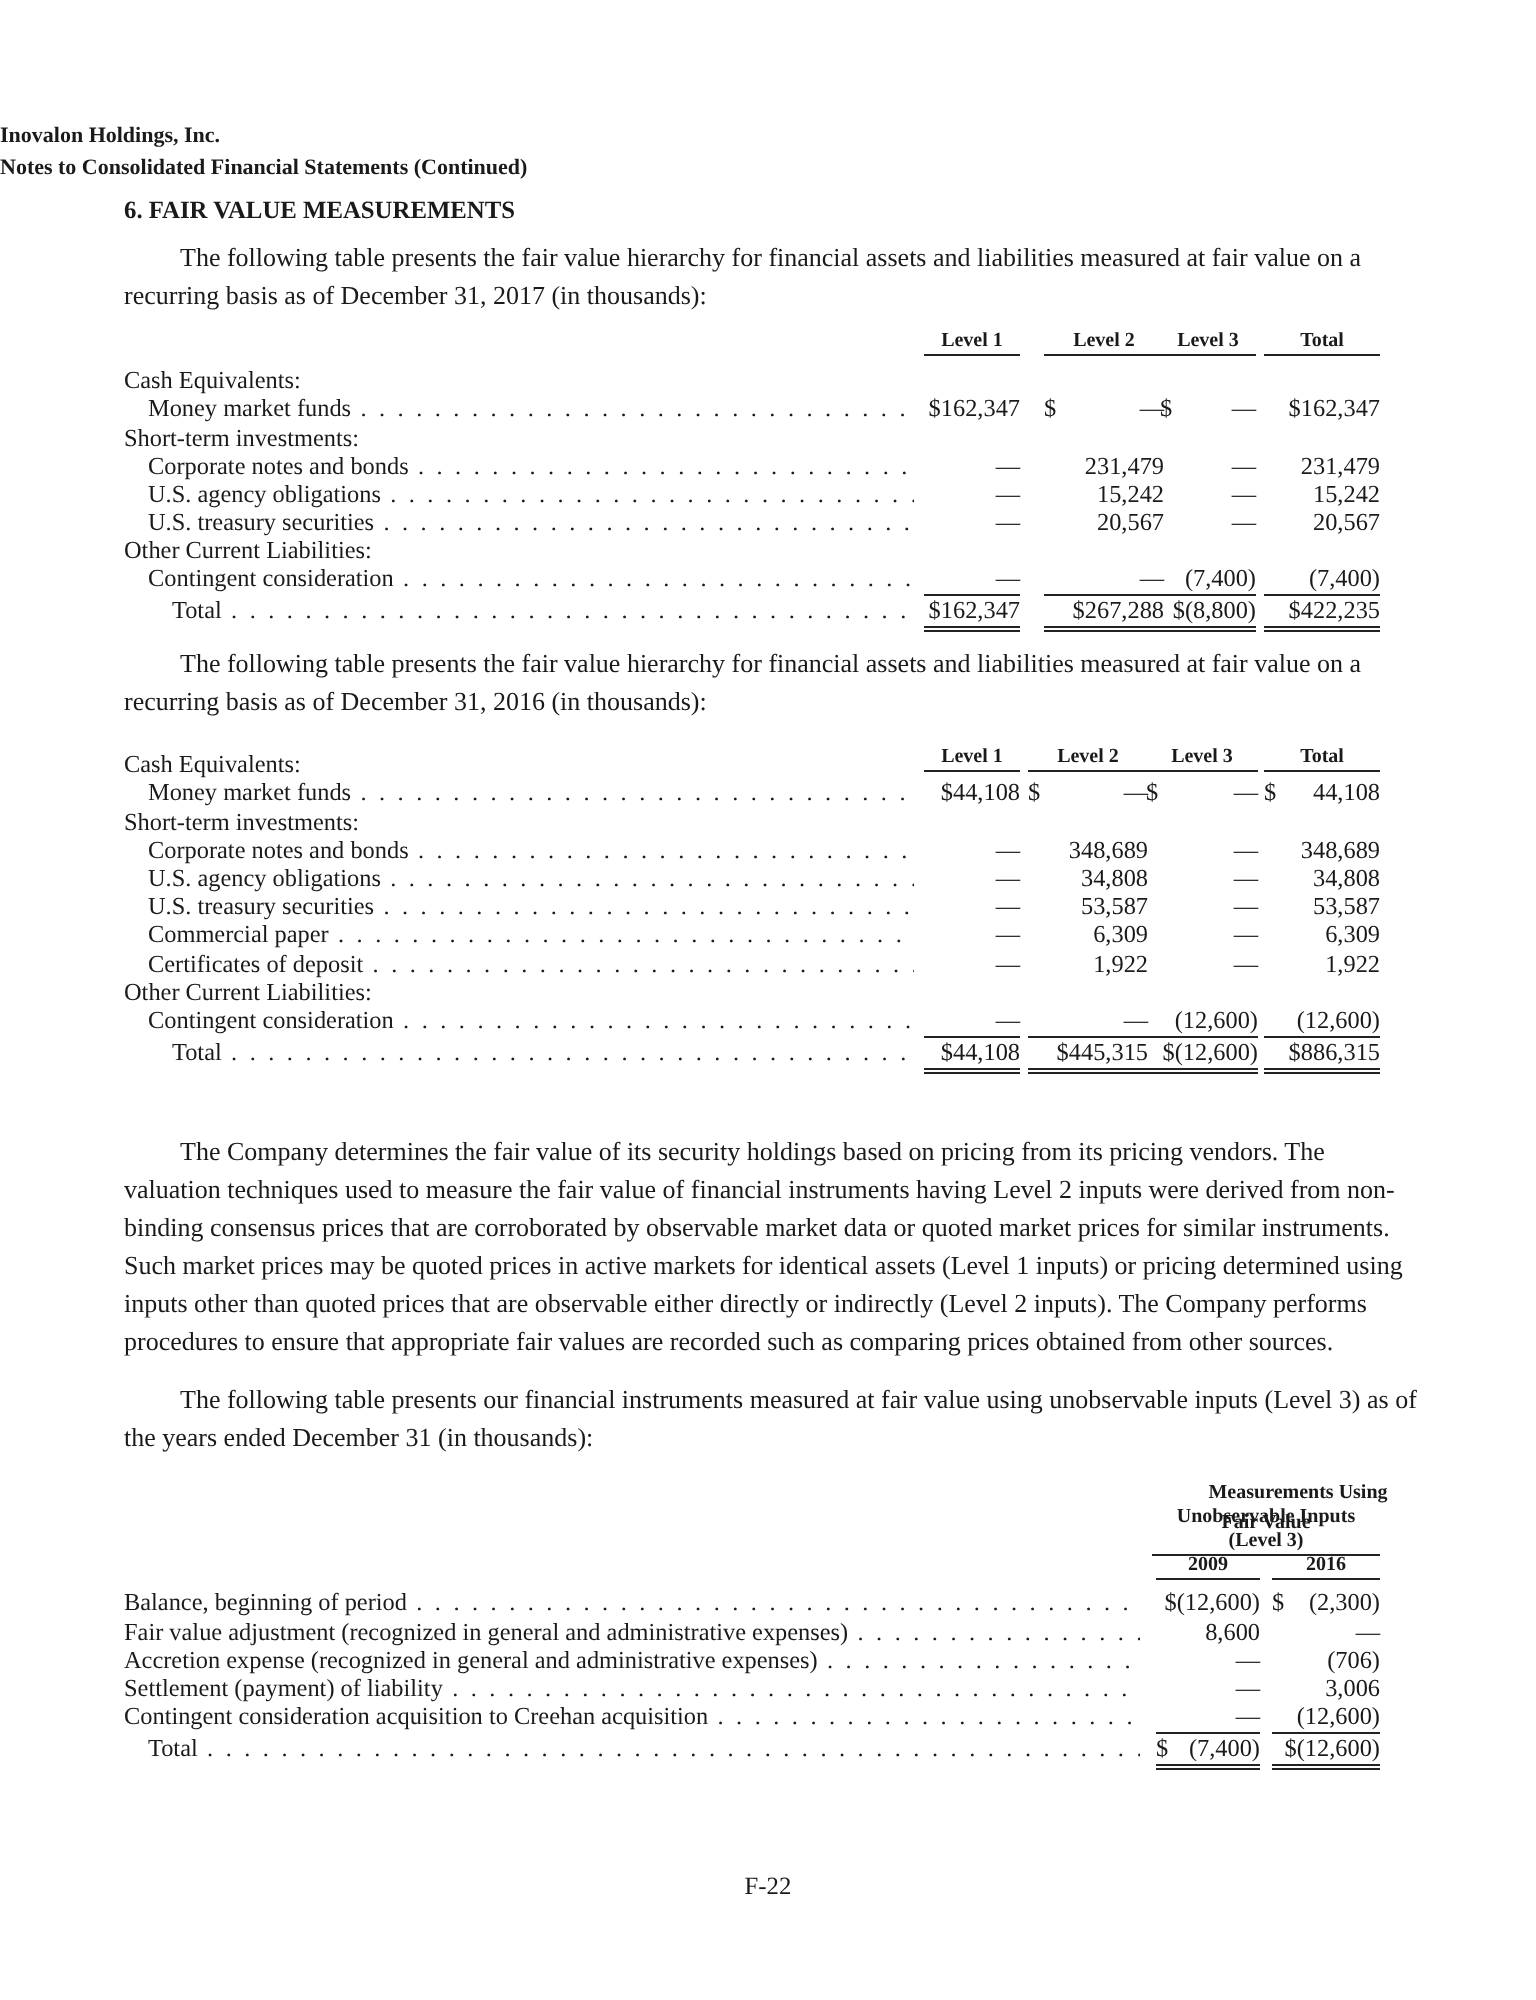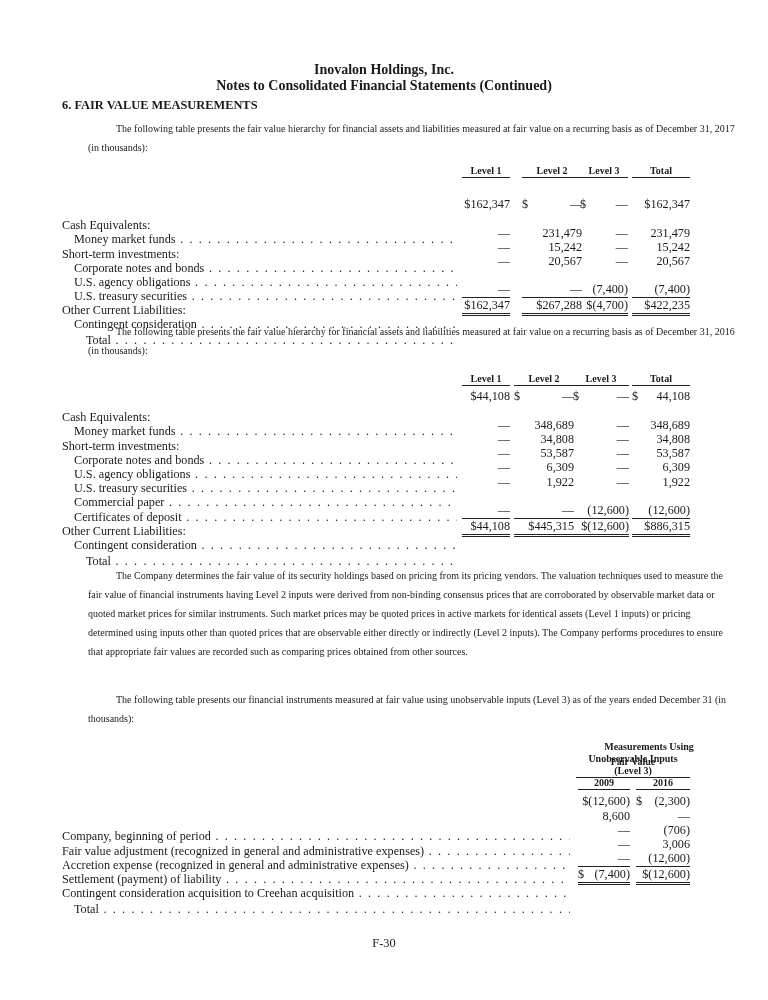--- a/index.html
+++ b/index.html
@@ -1,27 +1,27 @@
 <!DOCTYPE html>
 <html><head>
 <meta charset="utf-8">
 <style>
   html, body { margin: 0; padding: 0; background: #ffffff; }
   body {
     width: 768px; height: 1000px; position: relative; overflow: hidden;
     font-family: "Liberation Serif", "DejaVu Serif", serif;
     color: #1a1a1a; font-size: 12.2px;
   }
-  .hdr { position: absolute; left: 0; width: 768px; text-align: center; font-weight: bold; font-size: 14px; }
+  .hdr { position: absolute; left: 0; width: 768px; font-weight: bold; font-size: 11px; }
   .sec { position: absolute; left: 62px; font-weight: bold; font-size: 12.4px; }
-  .para { position: absolute; left: 62px; width: 650px; line-height: 19px; font-size: 10px; text-align: left; margin-left: 26px; }
+  .para { position: absolute; left: 62px; width: 650px; line-height: 19px; font-size: 13px; text-align: left; }
   .para .indent { display: inline-block; width: 28px; }
 
   .row { position: absolute; left: 62px; width: 652px; height: 15px; line-height: 15px; }
-  .row .lbl { position: absolute; left: 0; white-space: nowrap; overflow: hidden; margin-top: 35px; }
+  .row .lbl { position: absolute; left: 0; white-space: nowrap; overflow: hidden; }
   .row .lbl.i1 { left: 12px; }
   .row .lbl.i2 { left: 24px; }
   .lbl .dots { letter-spacing: 1.6px; }
   .cell { position: absolute; text-align: right; white-space: nowrap; }
   .cell .dol { position: absolute; left: 0; }
   .colhd { position: absolute; font-weight: bold; font-size: 10px; text-align: center; border-bottom: 1px solid #222; line-height: 13px; }
   .dul { border-bottom: 3px double #222; }
   .l3hd { position: absolute; font-weight: bold; font-size: 10px; text-align: center; line-height: 12px; }
   .pagenum { position: absolute; left: 0; width: 768px; text-align: center; font-size: 12.4px; }
 </style>
@@ -80,21 +80,21 @@
       <div class="lbl i1" style="width: 383px;"><span>Contingent consideration</span><span class="dots"> . . . . . . . . . . . . . . . . . . . . . . . . . . . . . . . . . . . . . . . . . . . . . . . . . . . . . . . . . . . . . . . . . . . . . . . . . . . . . . . . .</span></div>
       <div class="cell" style="left: 400px; width: 48px; border-bottom: 1px solid rgb(34, 34, 34);"><span>—</span></div>
       <div class="cell" style="left: 460px; width: 60px; border-bottom: 1px solid rgb(34, 34, 34);"><span>—</span></div>
       <div class="cell" style="left: 518px; width: 48px; border-bottom: 1px solid rgb(34, 34, 34);"><span>(7,400)</span></div>
       <div class="cell" style="left: 570px; width: 58px; border-bottom: 1px solid rgb(34, 34, 34);"><span>(7,400)</span></div>
     </div>
     <div class="row" style="top: 298px;">
       <div class="lbl i2" style="width: 371px;"><span>Total</span><span class="dots"> . . . . . . . . . . . . . . . . . . . . . . . . . . . . . . . . . . . . . . . . . . . . . . . . . . . . . . . . . . . . . . . . . . . . . . . . . . . . . . . . .</span></div>
       <div class="cell dul" style="left: 400px; width: 48px;"><span>$162,347</span></div>
       <div class="cell dul" style="left: 460px; width: 60px;"><span>$267,288</span></div>
-      <div class="cell dul" style="left: 518px; width: 48px;"><span>$(4,700)</span></div>
+      <div class="cell dul" style="left: 518px; width: 48px;"><span>$(8,800)</span></div>
       <div class="cell dul" style="left: 570px; width: 58px;"><span>$422,235</span></div>
     </div>
   </div>
 
 <div class="para" style="top:322px"><span class="indent"></span><span>The following table presents the fair value hierarchy for financial assets and liabilities measured at fair value on a recurring basis as of December 31, 2016 (in thousands):</span></div>
 
 <div id="t2016">
     <div class="colhd" style="left: 462px; width: 48px; top: 372px;">Level 1</div>
     <div class="colhd" style="left: 514px; width: 60px; top: 372px;">Level 2</div>
     <div class="colhd" style="left: 573px; width: 56px; top: 372px;">Level 3</div>
@@ -171,21 +171,21 @@
 <div class="para" style="top:690px"><span class="indent"></span><span>The following table presents our financial instruments measured at fair value using unobservable inputs (Level 3) as of the years ended December 31 (in thousands):</span></div>
 
 <div id="tl3">
     <div class="l3hd" style="left: 576px; width: 114px; top: 756px;">Fair Value</div>
     <div class="l3hd" style="left: 592px; width: 114px; top: 741px;">Measurements Using</div>
     <div class="l3hd" style="left: 576px; width: 114px; top: 753px;">Unobservable Inputs</div>
     <div class="l3hd" style="left: 576px; width: 114px; top: 765px; border-bottom: 1px solid rgb(34, 34, 34);">(Level 3)</div>
     <div class="colhd" style="left: 578px; width: 52px; top: 776px;">2009</div>
     <div class="colhd" style="left: 636px; width: 54px; top: 776px;">2016</div>
     <div class="row" style="top: 794px;">
-      <div class="lbl" style="width: 508px;"><span>Company, beginning of period</span><span class="dots"> . . . . . . . . . . . . . . . . . . . . . . . . . . . . . . . . . . . . . . . . . . . . . . . . . . . . . . . . . . . . . . . . . . . . . . . . . . . . . . . . .</span></div>
+      <div class="lbl" style="width: 508px;"><span>Balance, beginning of period</span><span class="dots"> . . . . . . . . . . . . . . . . . . . . . . . . . . . . . . . . . . . . . . . . . . . . . . . . . . . . . . . . . . . . . . . . . . . . . . . . . . . . . . . . .</span></div>
       <div class="cell" style="left: 516px; width: 52px;"><span>$(12,600)</span></div>
       <div class="cell" style="left: 574px; width: 54px;"><span class="dol">$</span><span>(2,300)</span></div>
     </div>
     <div class="row" style="top: 809px;">
       <div class="lbl" style="width: 508px;"><span>Fair value adjustment (recognized in general and administrative expenses)</span><span class="dots"> . . . . . . . . . . . . . . . . . . . . . . . . . . . . . . . . . . . . . . . . . . . . . . . . . . . . . . . . . . . . . . . . . . . . . . . . . . . . . . . . .</span></div>
       <div class="cell" style="left: 516px; width: 52px;"><span>8,600</span></div>
       <div class="cell" style="left: 574px; width: 54px;"><span>—</span></div>
     </div>
     <div class="row" style="top: 823px;">
       <div class="lbl" style="width: 508px;"><span>Accretion expense (recognized in general and administrative expenses)</span><span class="dots"> . . . . . . . . . . . . . . . . . . . . . . . . . . . . . . . . . . . . . . . . . . . . . . . . . . . . . . . . . . . . . . . . . . . . . . . . . . . . . . . . .</span></div>
@@ -202,13 +202,13 @@
       <div class="cell" style="left: 516px; width: 52px; border-bottom: 1px solid rgb(34, 34, 34);"><span>—</span></div>
       <div class="cell" style="left: 574px; width: 54px; border-bottom: 1px solid rgb(34, 34, 34);"><span>(12,600)</span></div>
     </div>
     <div class="row" style="top: 867px;">
       <div class="lbl i1" style="width: 496px;"><span>Total</span><span class="dots"> . . . . . . . . . . . . . . . . . . . . . . . . . . . . . . . . . . . . . . . . . . . . . . . . . . . . . . . . . . . . . . . . . . . . . . . . . . . . . . . . .</span></div>
       <div class="cell dul" style="left: 516px; width: 52px;"><span class="dol">$</span><span>(7,400)</span></div>
       <div class="cell dul" style="left: 574px; width: 54px;"><span>$(12,600)</span></div>
     </div>
   </div>
 
-<div class="pagenum" style="top:936px">F-30</div>
+<div class="pagenum" style="top:936px">F-22</div>
 
 </body></html>

